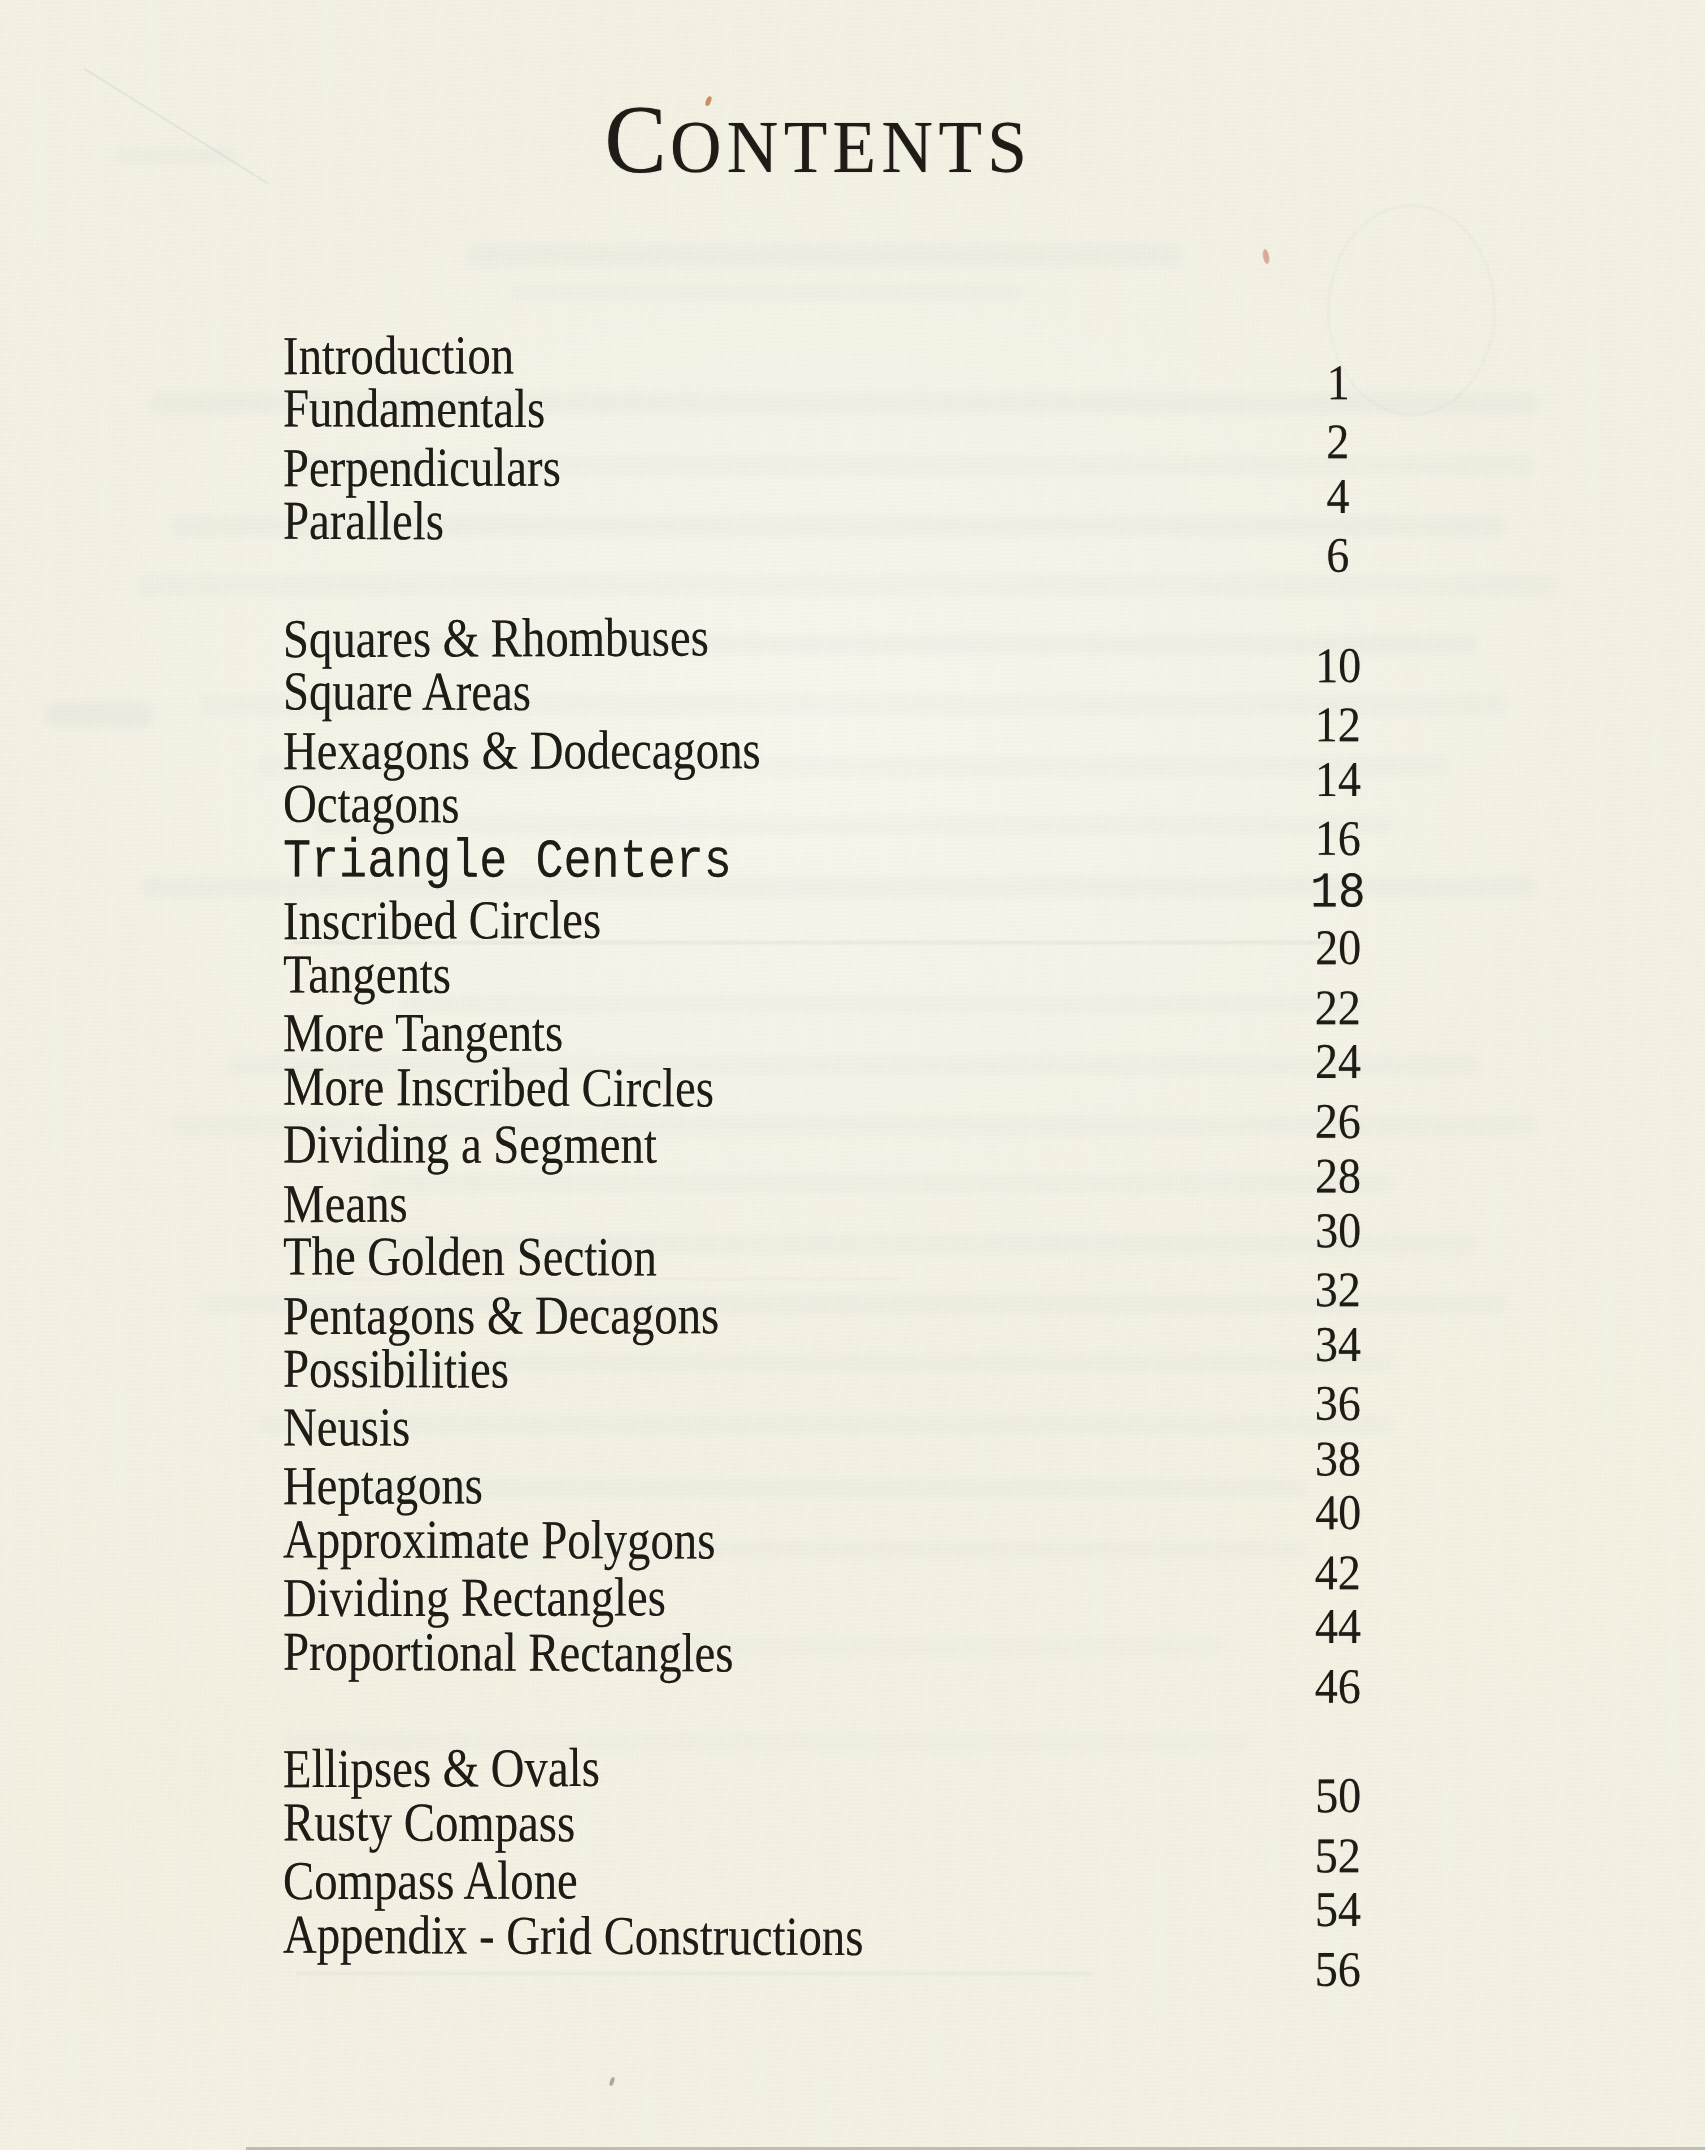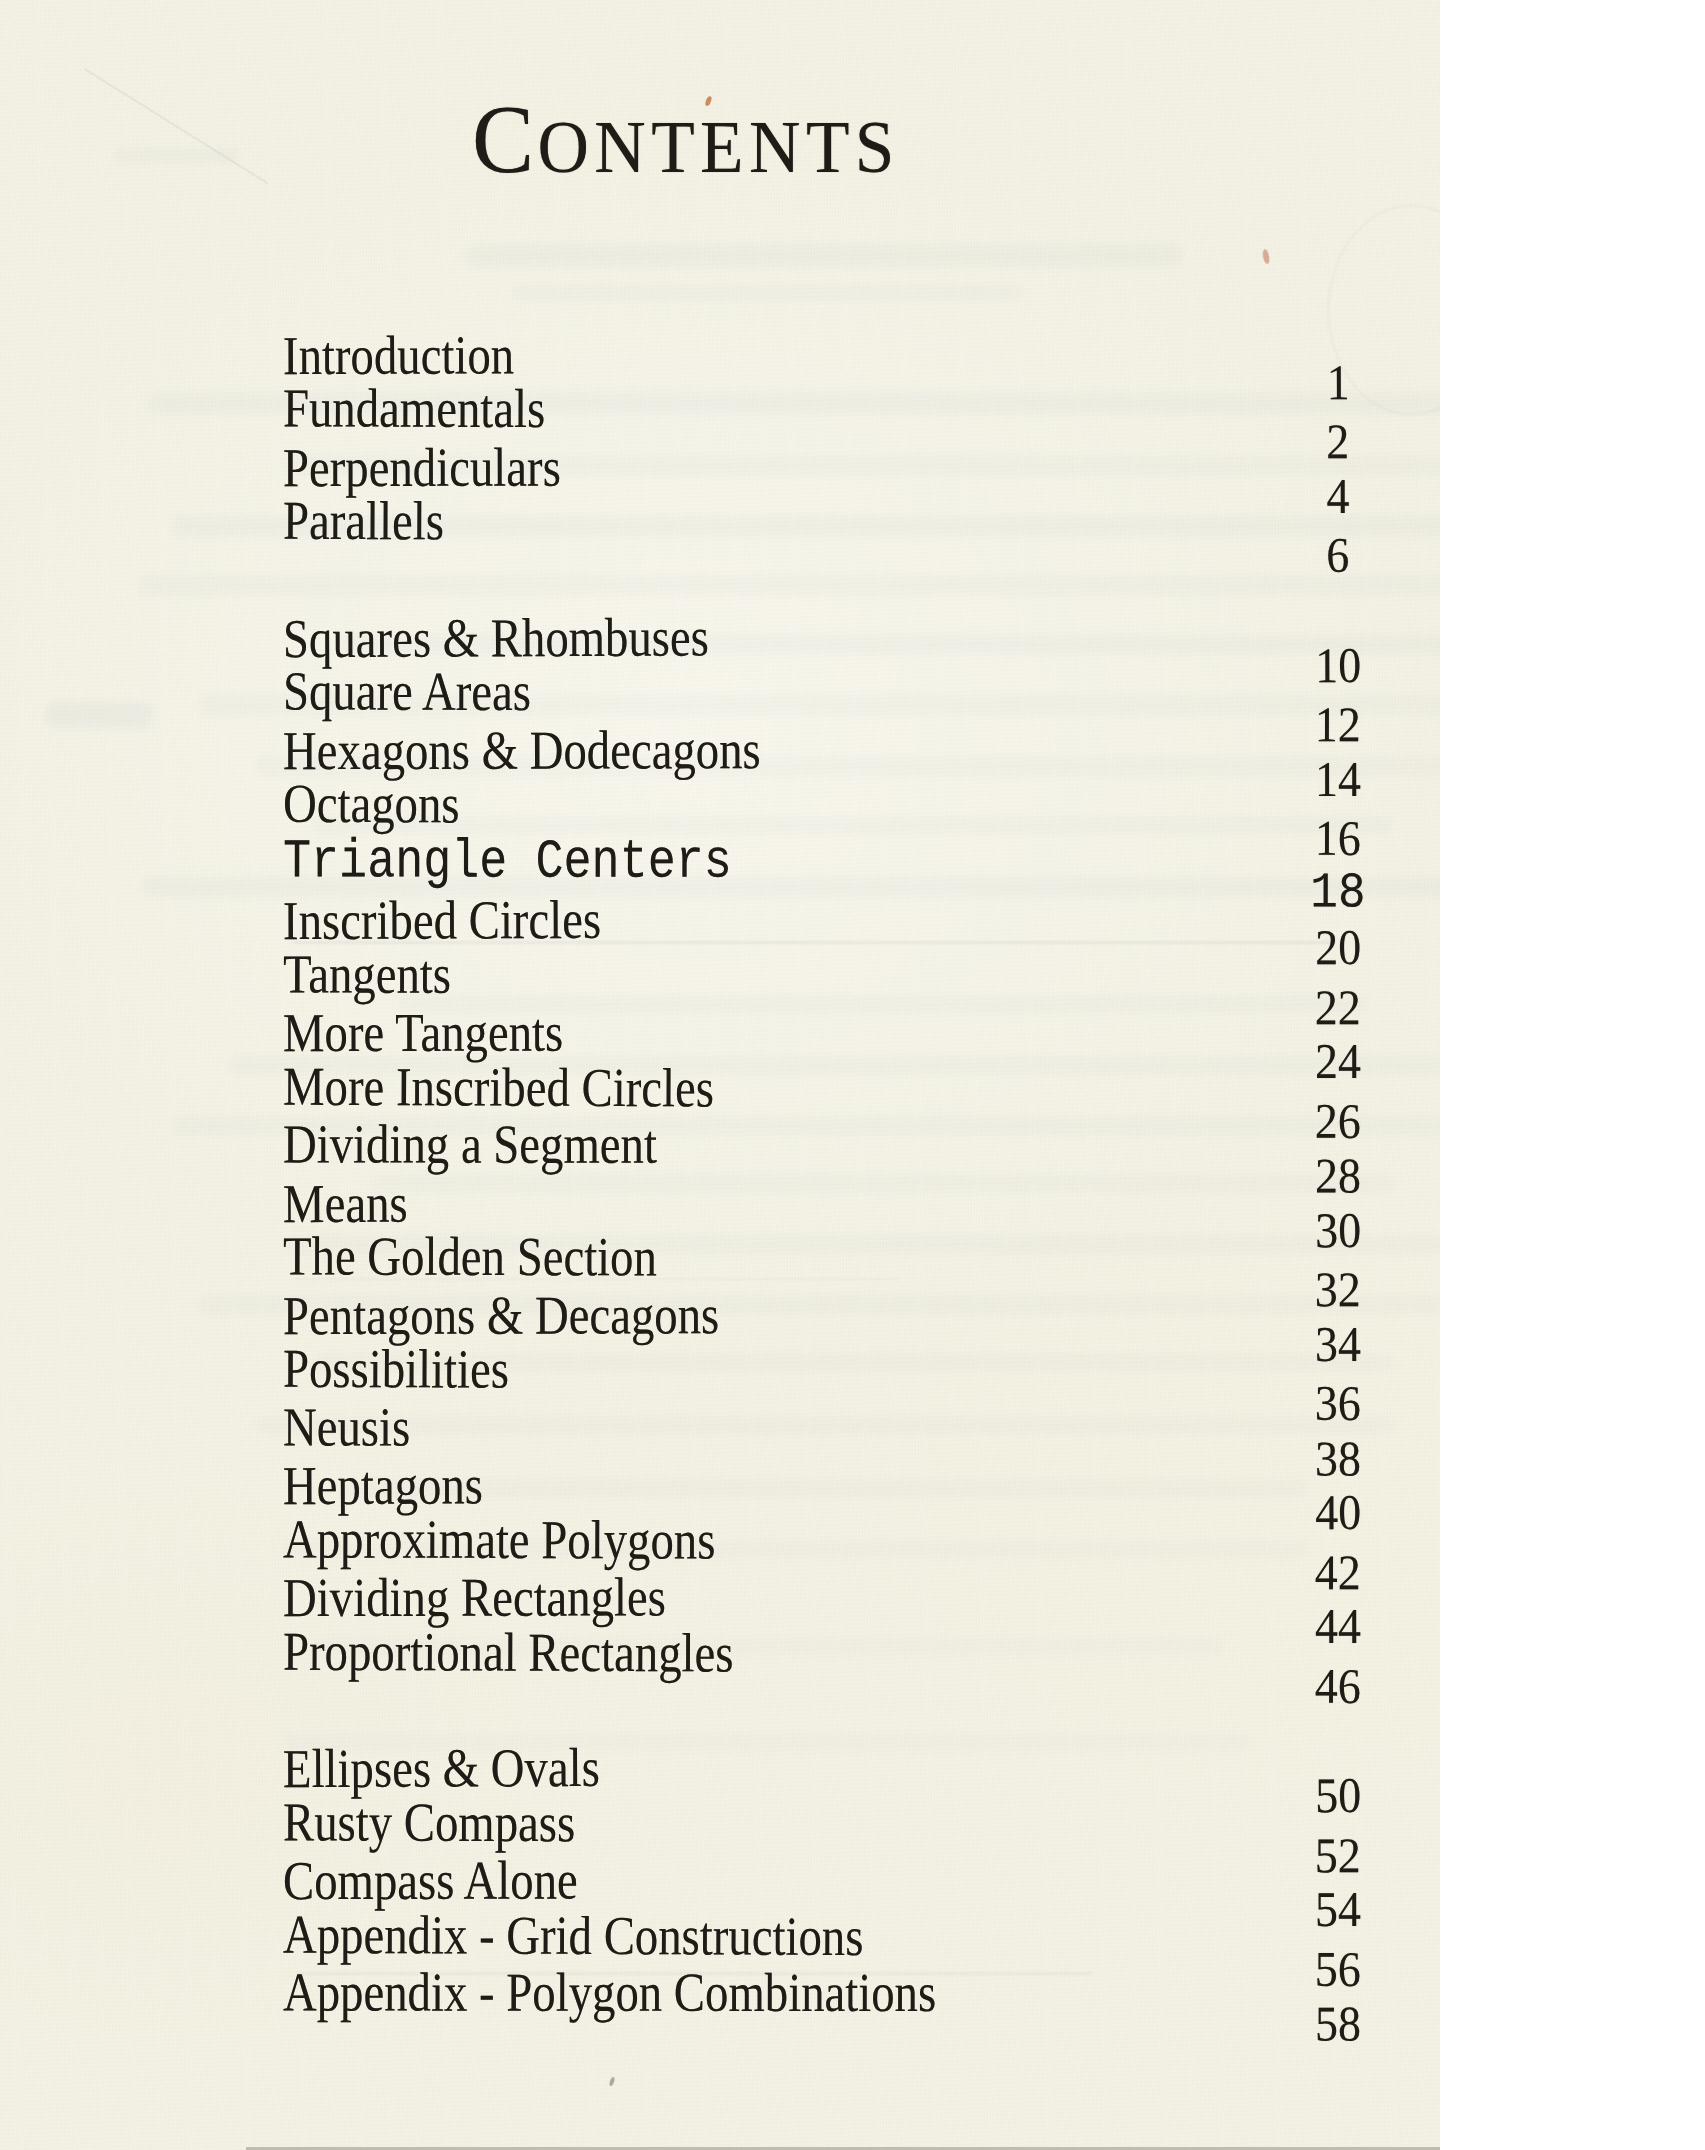--- a/index.html
+++ b/index.html
@@ -2,21 +2,21 @@
 <html style="--paper: #f3f1e3; --ink: #1f1b16; --ghost: #93a0b5; --speck-orange: #c0763c; --speck-pink: #d1937c;font-size:9px"><head>
 <meta charset="utf-8">
 <style>
   html,body{margin:0;padding:0;}
   body{
     width:1705px;height:2151px;
     font-family:"Liberation Serif","DejaVu Serif",serif;
     overflow:hidden;
   }
   .page{
-    position:relative;width:1440px;height:2151px;overflow:hidden;
+    position:relative;width:1705px;height:2151px;overflow:hidden;
     background:
       radial-gradient(ellipse 1080px 853px at 48% 34%, rgba(253,252,246,0.55), rgba(253,252,246,0) 72%),
       radial-gradient(ellipse 512px 398px at 12% 82%, rgba(240,236,218,0.35), rgba(240,236,218,0) 70%),
       radial-gradient(ellipse 626px 455px at 88% 70%, rgba(244,241,226,0.4), rgba(244,241,226,0) 70%),
       var(--paper,#f3f1e3);
   }
   .texture{
     position:absolute;inset:0;pointer-events:none;
     background:
       repeating-linear-gradient(92deg, rgba(255,255,255,0.045) 0 1.1px, rgba(0,0,0,0.008) 1.1px 2.8px),
@@ -143,18 +143,17 @@
       <div class="toc-row" style="top: 1327px; transform: rotate(0.22deg);"><span class="t">Possibilities</span><span class="p">36</span></div>
       <div class="toc-row" style="top: 1384px; transform: rotate(0.05deg);"><span class="t">Neusis</span><span class="p">38</span></div>
       <div class="toc-row" style="top: 1440px; transform: rotate(-0.22deg);"><span class="t">Heptagons</span><span class="p">40</span></div>
       <div class="toc-row" style="top: 1497px; transform: rotate(0.16deg);"><span class="t">Approximate Polygons</span><span class="p">42</span></div>
       <div class="toc-row" style="top: 1553px; transform: rotate(-0.12deg);"><span class="t">Dividing Rectangles</span><span class="p">44</span></div>
       <div class="toc-row" style="top: 1610px; transform: rotate(0.22deg);"><span class="t">Proportional Rectangles</span><span class="p">46</span></div>
       <div class="toc-row" style="top: 1723px; transform: rotate(-0.22deg);"><span class="t">Ellipses &amp; Ovals</span><span class="p">50</span></div>
       <div class="toc-row" style="top: 1780px; transform: rotate(0.16deg);"><span class="t">Rusty Compass</span><span class="p">52</span></div>
       <div class="toc-row" style="top: 1836px; transform: rotate(-0.12deg);"><span class="t">Compass Alone</span><span class="p">54</span></div>
       <div class="toc-row" style="top: 1893px; transform: rotate(0.22deg);"><span class="t">Appendix - Grid Constructions</span><span class="p">56</span></div>
-      <div class="toc-row" style="top: 1949px; transform: rotate(0.05deg);"><span class="t">Appendix - Polygon Combinations</span><span class="p">58</span></div>
     </div>
 
   <div class="scan-edge"></div>
 </div>
 
 
 </body></html>

